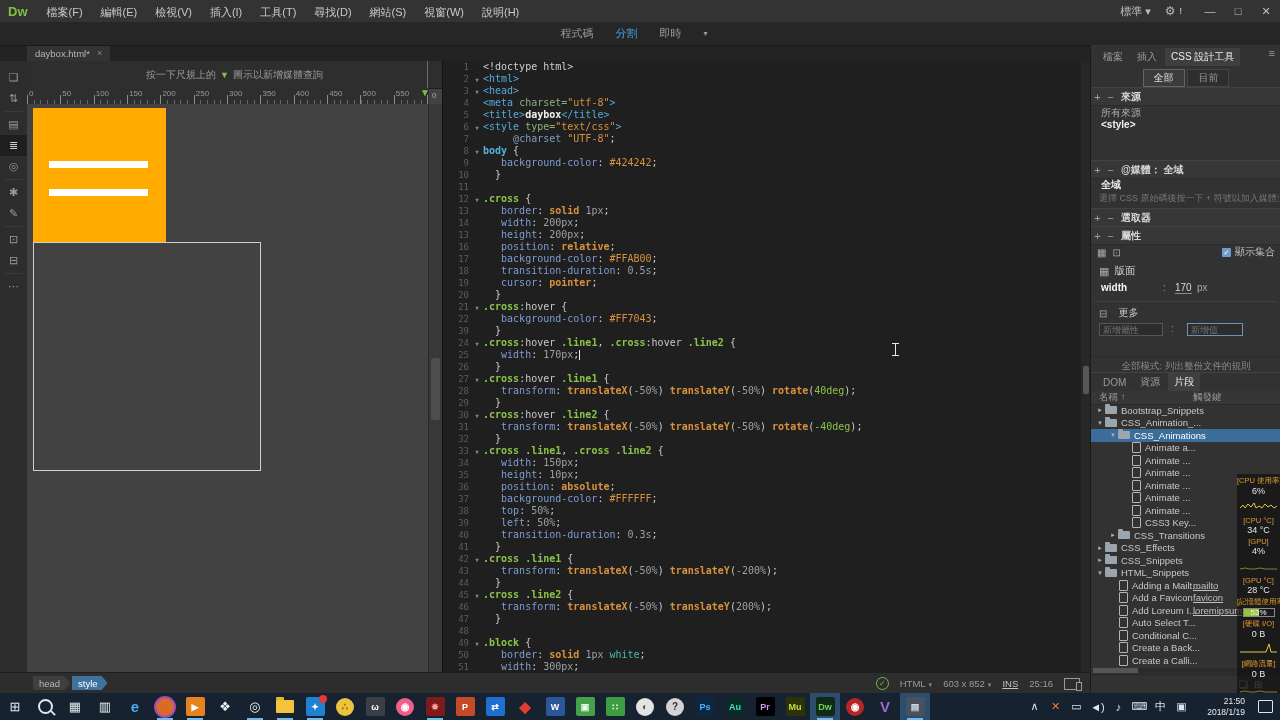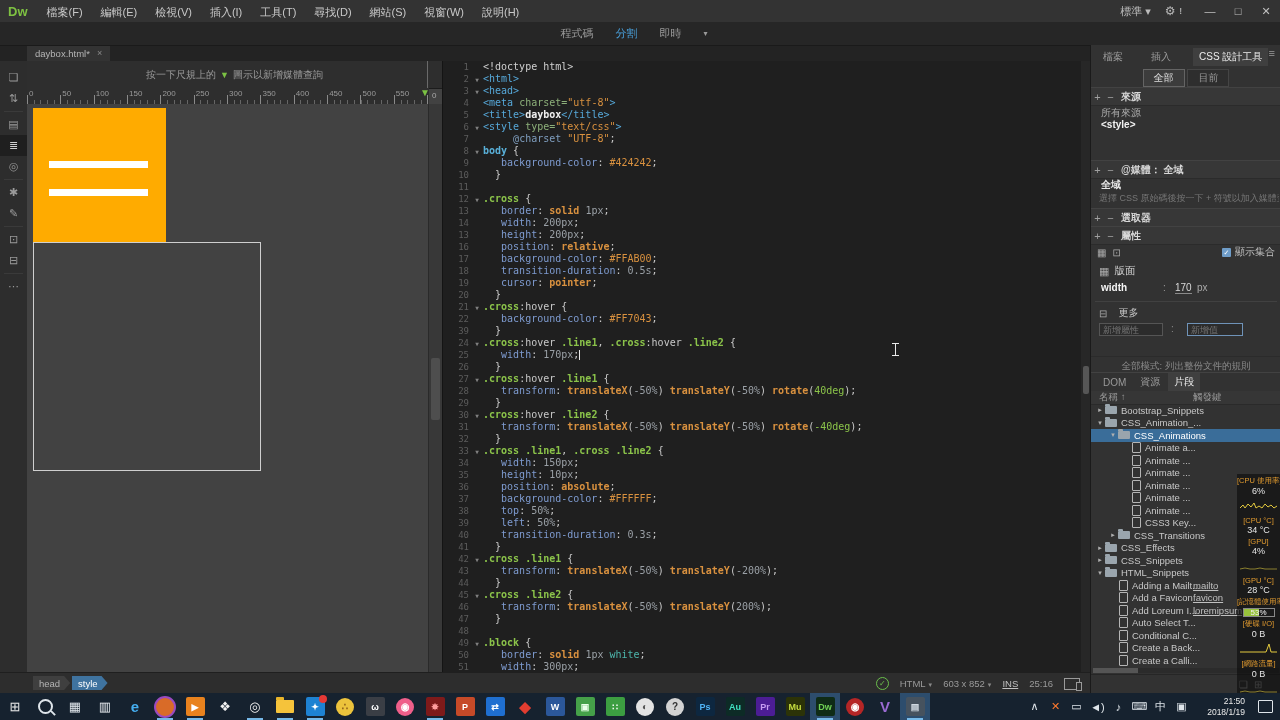--- a/index.html
+++ b/index.html
@@ -67,21 +67,21 @@
   #ed-scroll{position:absolute;right:0;top:0;width:10px;height:611px;background:#272727;}
   #ed-thumb{position:absolute;left:2px;top:305px;width:6px;height:28px;background:#565656;border-radius:2px;}
   #ibeam{position:absolute;left:891px;top:343px;width:9px;height:13px;z-index:6;}
   #ibeam .stem{position:absolute;left:4px;top:1px;width:1px;height:11px;background:#eaeaea;}
   #ibeam .serif{position:absolute;left:1px;width:7px;height:1px;background:#eaeaea;}
   #ibeam .t{top:0;} #ibeam .b{bottom:0;}
 
   
   #dock{position:absolute;left:1090px;top:45px;width:190px;height:648px;background:#323232;border-left:1px solid #1a1a1a;font-size:10px;color:#bdbdbd;}
   .dock-abs{position:absolute;left:0;right:0;}
-  #dock-tabs{top:3px;height:18px;display:flex;align-items:center;padding-left:6px;gap:16px;}
+  #dock-tabs{top:3px;height:18px;display:flex;align-items:center;padding-left:6px;gap:2px;}
   .dtab{padding:2px 6px;color:#9a9a9a;font-size:10px;}
   .dtab.on{background:#3f3f3f;color:#ececec;}
   .panel-menu{position:absolute;right:6px;top:2px;color:#9a9a9a;font-size:11px;}
   #modes{top:24px;height:17px;text-align:center;}
   .mode-btn{display:inline-block;padding:1px 10px;font-size:10px;}
   .mode-btn.on{background:#3c3c3c;border:1px solid #646464;color:#dddddd;}
   .mode-btn.off{background:#2e2e2e;border:1px solid #454545;color:#969696;}
   .sechd{height:17px;background:#373737;border-top:1px solid #424242;border-bottom:1px solid #2b2b2b;display:flex;align-items:center;}
   .sechd .pm{color:#a0a0a0;width:13px;text-align:center;font-size:11px;}
   .sechd .hl{font-weight:bold;margin-left:4px;color:#d8d8d8;font-size:10px;}
@@ -632,21 +632,21 @@
       <div class="tb-cell">
         <span class="tb-ci" style="background: rgb(211, 211, 211); color: rgb(51, 51, 51);">?</span>
       </div>
       <div class="tb-cell">
         <span class="tb-sq" style="background: rgb(13, 39, 64); color: rgb(79, 179, 246);">Ps</span>
       </div>
       <div class="tb-cell">
         <span class="tb-sq" style="background: rgb(13, 43, 38); color: rgb(63, 224, 192);">Au</span>
       </div>
       <div class="tb-cell">
-        <span class="tb-sq" style="background: #4c1d95; color: rgb(199, 155, 242);">Pr</span>
+        <span class="tb-sq" style="background: #000000; color: rgb(199, 155, 242);">Pr</span>
       </div>
       <div class="tb-cell">
         <span class="tb-sq" style="background: rgb(44, 51, 7); color: rgb(198, 221, 63);">Mu</span>
       </div>
       <div class="tb-cell hl">
         <span class="tb-sq" style="background: rgb(15, 43, 22); color: rgb(111, 209, 84);">Dw</span>
         <span class="tb-run"></span>
       </div>
       <div class="tb-cell">
         <span class="tb-ci" style="background: rgb(181, 38, 38); color: rgb(255, 255, 255);">◉</span>

